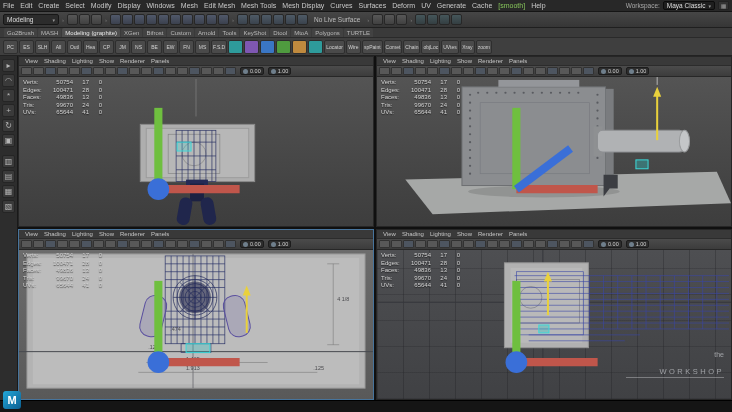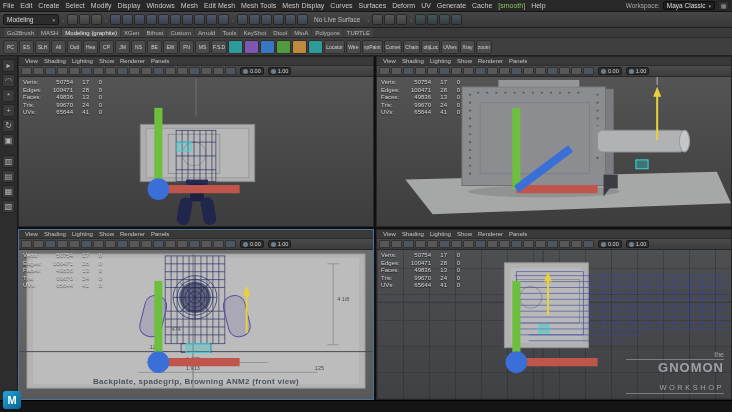--- a/index.html
+++ b/index.html
@@ -693,21 +693,20 @@
               <span class="f-sel" data-name="hud-stat-row-sel">24</span>
               <span class="f-other" data-name="hud-stat-row-other">0</span>
             </span>
             <span class="hud-row" data-name="hud-stat-row">
               <span class="f-label" data-name="hud-stat-row-label">UVs:</span>
               <span class="f-total" data-name="hud-stat-row-total">65644</span>
               <span class="f-sel" data-name="hud-stat-row-sel">41</span>
               <span class="f-other" data-name="hud-stat-row-other">0</span>
             </span>
           </div>
-        <div class="bl-caption" data-name="blueprint-caption">Backplate, spadegrip, Browning ANM2 (front view)</div>
         <svg class="axis" viewBox="0 0 22 22" data-name="axis-gizmo-icon">
           <line x1="5" y1="17" x2="5" y2="5" stroke="#6fbf3f" stroke-width="1.2"></line>
           <line x1="5" y1="17" x2="17" y2="17" stroke="#c0564b" stroke-width="1.2"></line>
           <circle cx="5" cy="17" r="1.6" fill="#3a6fd8"></circle>
         </svg>
       </div>
     </div>
 
     <div class="viewport" data-name="viewport-side">
       <div class="vp-menu" data-name="panel-menu">
@@ -826,17 +825,16 @@
         </svg>
       </div>
     </div>
 
   </div>
 
   <div class="bottombar" data-name="bottom-bar"></div>
   <div class="maya-logo" data-name="maya-logo">M</div>
   <div class="gnomon" data-name="gnomon-workshop-logo">
     <span class="the" data-name="gnomon-logo-the">the</span>
-    <span class="name" data-name="gnomon-logo-name">GNOMON</span>
     <span class="word" data-name="gnomon-logo-word">WORKSHOP</span>
   </div>
 
 </div>
 
 </body></html>

